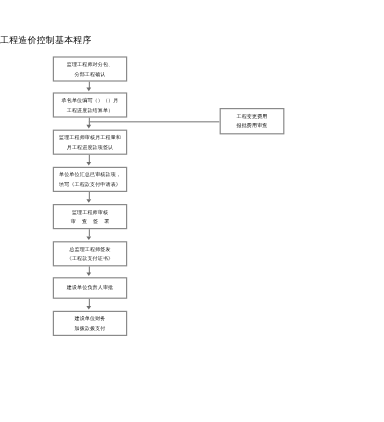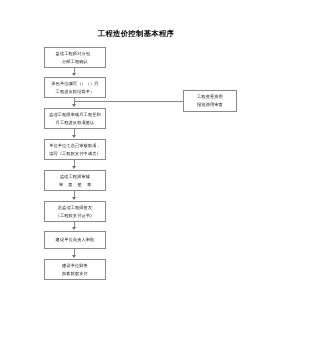--- a/index.html
+++ b/index.html
@@ -21,28 +21,27 @@
     height: 352px;
     background: #ffffff;
   }
 
   
   .title {
     position: absolute;
     left: 0;
     top: 29px;
     width: 248px;
-    text-align: center;
+    text-align: left;
     font-size: 7.4px;
-    font-weight: bold;
+    font-weight: normal;
     letter-spacing: 0.25px;
     line-height: 10px;
     white-space: nowrap;
     color: #000;
-    padding-left: 12px;
   }
 
   
   .node {
     position: absolute;
     box-sizing: border-box;
     border: 0.8px solid #8a8a8a;
     background: #ffffff;
     display: flex;
     flex-direction: column;

